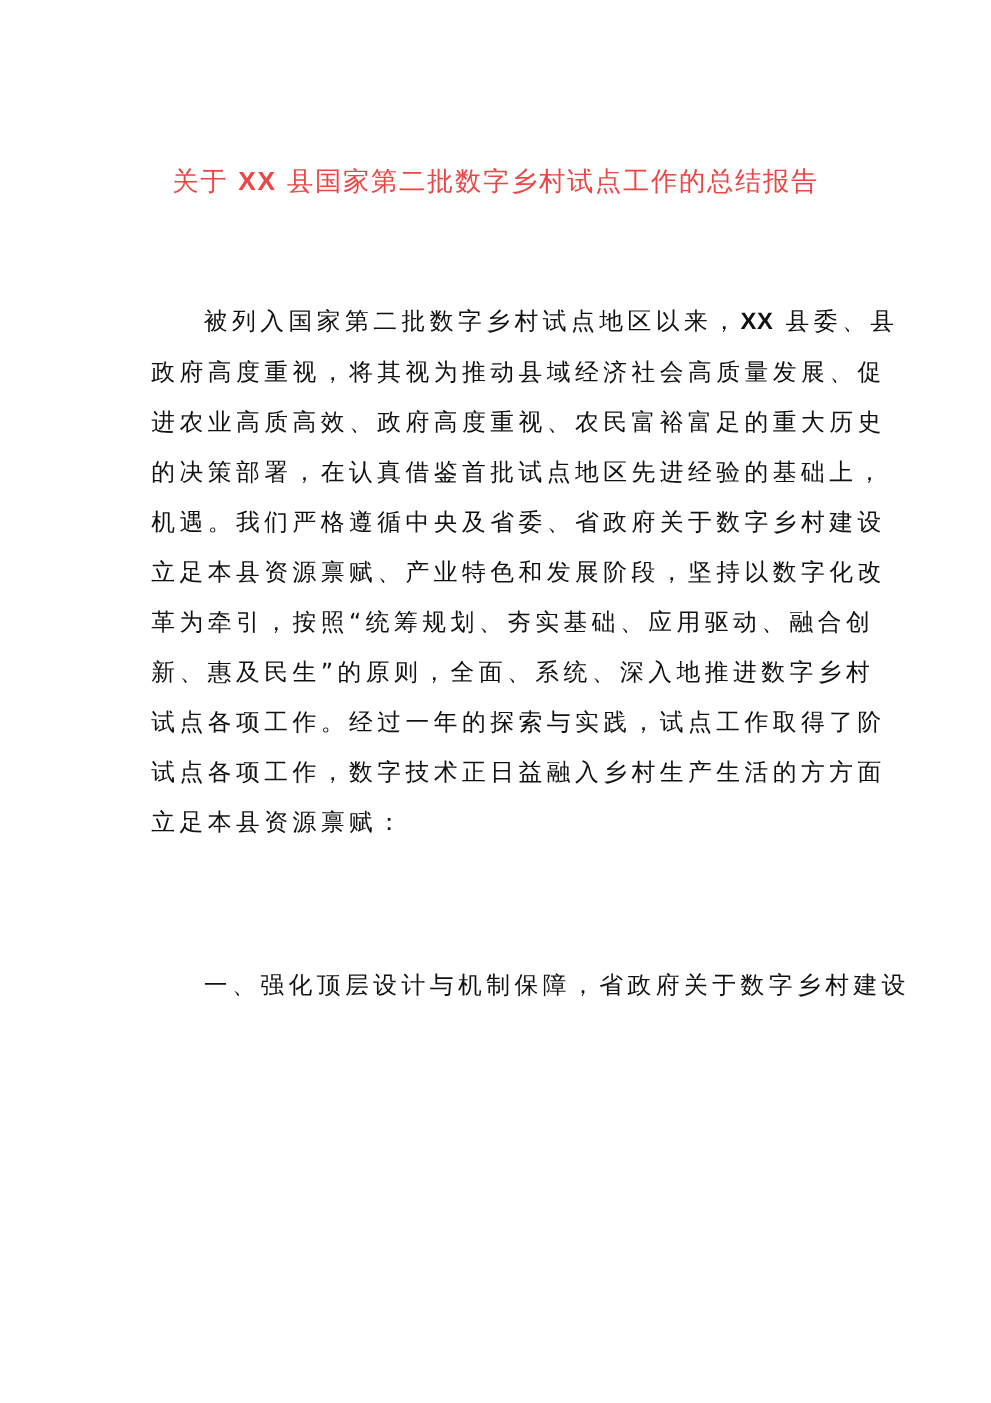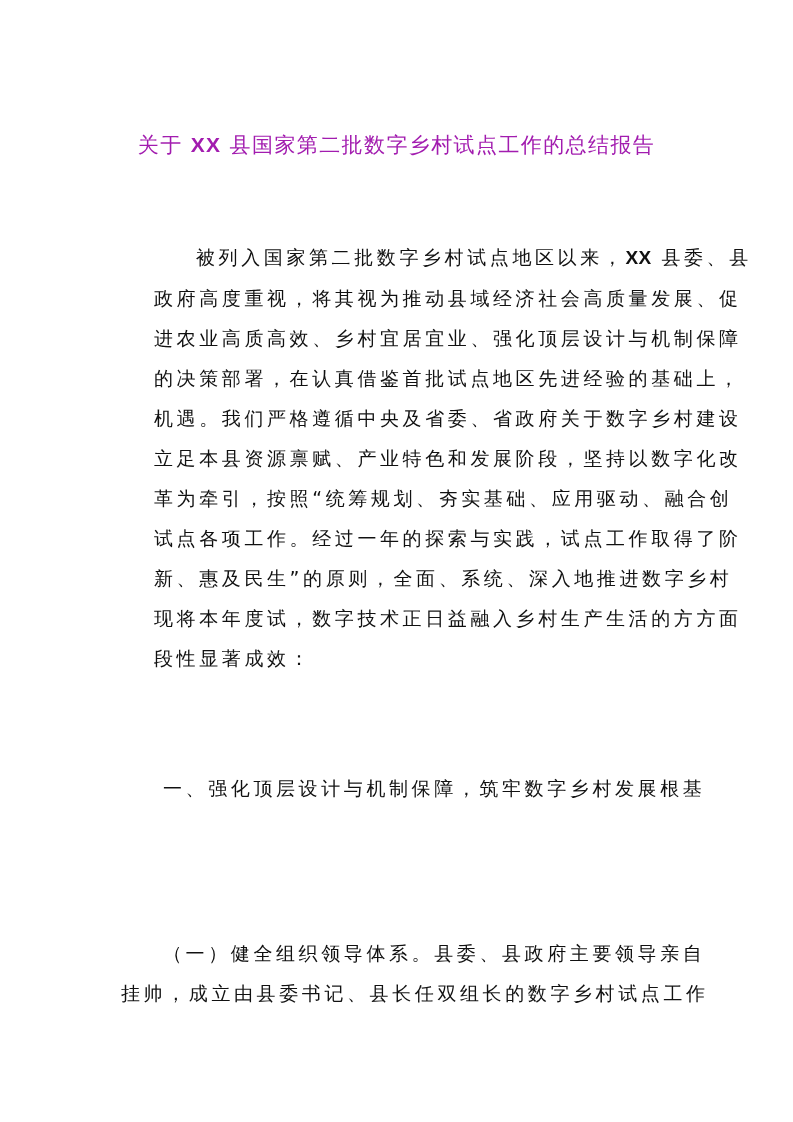--- a/index.html
+++ b/index.html
@@ -1,52 +1,48 @@
 <!DOCTYPE html>
 <html><head>
 <meta charset="utf-8">
 <style>
   html, body { margin: 0; padding: 0; background: #ffffff; }
   body { width: 793px; height: 1122px; position: relative; overflow: hidden;
          font-family: "DejaVu Sans", "Liberation Sans", sans-serif; color: #111; }
   .page { position: absolute; left: 0; top: 0; width: 793px; height: 1122px; background: #fff; }
   .title { position: absolute; left: 0; width: 793px; top: 130px; text-align: center;
-           font-size: 21px; line-height: 30px; letter-spacing: 1.4px; color: #a21caf; white-space: nowrap; }
+           font-size: 21px; line-height: 30px; letter-spacing: 1.4px; color: #ef4444; white-space: nowrap; }
   .title .xx { font-family: "Liberation Sans", sans-serif; font-weight: bold; }
   .body { position: absolute; left: 121px; width: 552px; font-size: 19px; line-height: 40px;
           letter-spacing: 3.6px; text-align: justify; color: #111; }
   .line { display: block; white-space: nowrap; }
   .ind { padding-left: 42px; }
   .xxb { font-family: "Liberation Sans", sans-serif; font-weight: bold; letter-spacing: 0.5px; }
 </style>
 </head>
 <body>
 
 <div class="page">
 
   <div class="title">
     <span>关于 </span><span class="xx">XX</span><span> 县国家第二批数字乡村试点工作的总结报告</span>
   </div>
 
-  <div class="body" style="top:237px;margin-left:33px;">
+  <div class="body" style="top:237px;">
     <span class="line ind"><span>被列入国家第二批数字乡村试点地区以来，</span><span class="xxb">XX</span><span> 县委、县</span></span>
     <span class="line">政府高度重视，将其视为推动县域经济社会高质量发展、促</span>
-    <span class="line">进农业高质高效、乡村宜居宜业、强化顶层设计与机制保障</span>
+    <span class="line">进农业高质高效、政府高度重视、农民富裕富足的重大历史</span>
     <span class="line">的决策部署，在认真借鉴首批试点地区先进经验的基础上，</span>
     <span class="line">机遇。我们严格遵循中央及省委、省政府关于数字乡村建设</span>
     <span class="line">立足本县资源禀赋、产业特色和发展阶段，坚持以数字化改</span>
     <span class="line">革为牵引，按照“统筹规划、夯实基础、应用驱动、融合创</span>
+    <span class="line">新、惠及民生”的原则，全面、系统、深入地推进数字乡村</span>
     <span class="line">试点各项工作。经过一年的探索与实践，试点工作取得了阶</span>
-    <span class="line">新、惠及民生”的原则，全面、系统、深入地推进数字乡村</span>
-    <span class="line">现将本年度试，数字技术正日益融入乡村生产生活的方方面</span>
-    <span class="line">段性显著成效：</span>
+    <span class="line">试点各项工作，数字技术正日益融入乡村生产生活的方方面</span>
+    <span class="line">立足本县资源禀赋：</span>
   </div>
 
   <div class="body" style="top:768px;">
-    <span class="line ind">一、强化顶层设计与机制保障，筑牢数字乡村发展根基</span>
+    <span class="line ind">一、强化顶层设计与机制保障，省政府关于数字乡村建设</span>
   </div>
 
-  <div class="body" style="top:933px;">
-    <span class="line ind">（一）健全组织领导体系。县委、县政府主要领导亲自</span>
-    <span class="line">挂帅，成立由县委书记、县长任双组长的数字乡村试点工作</span>
-  </div>
 
 </div>
 
 </body></html>

